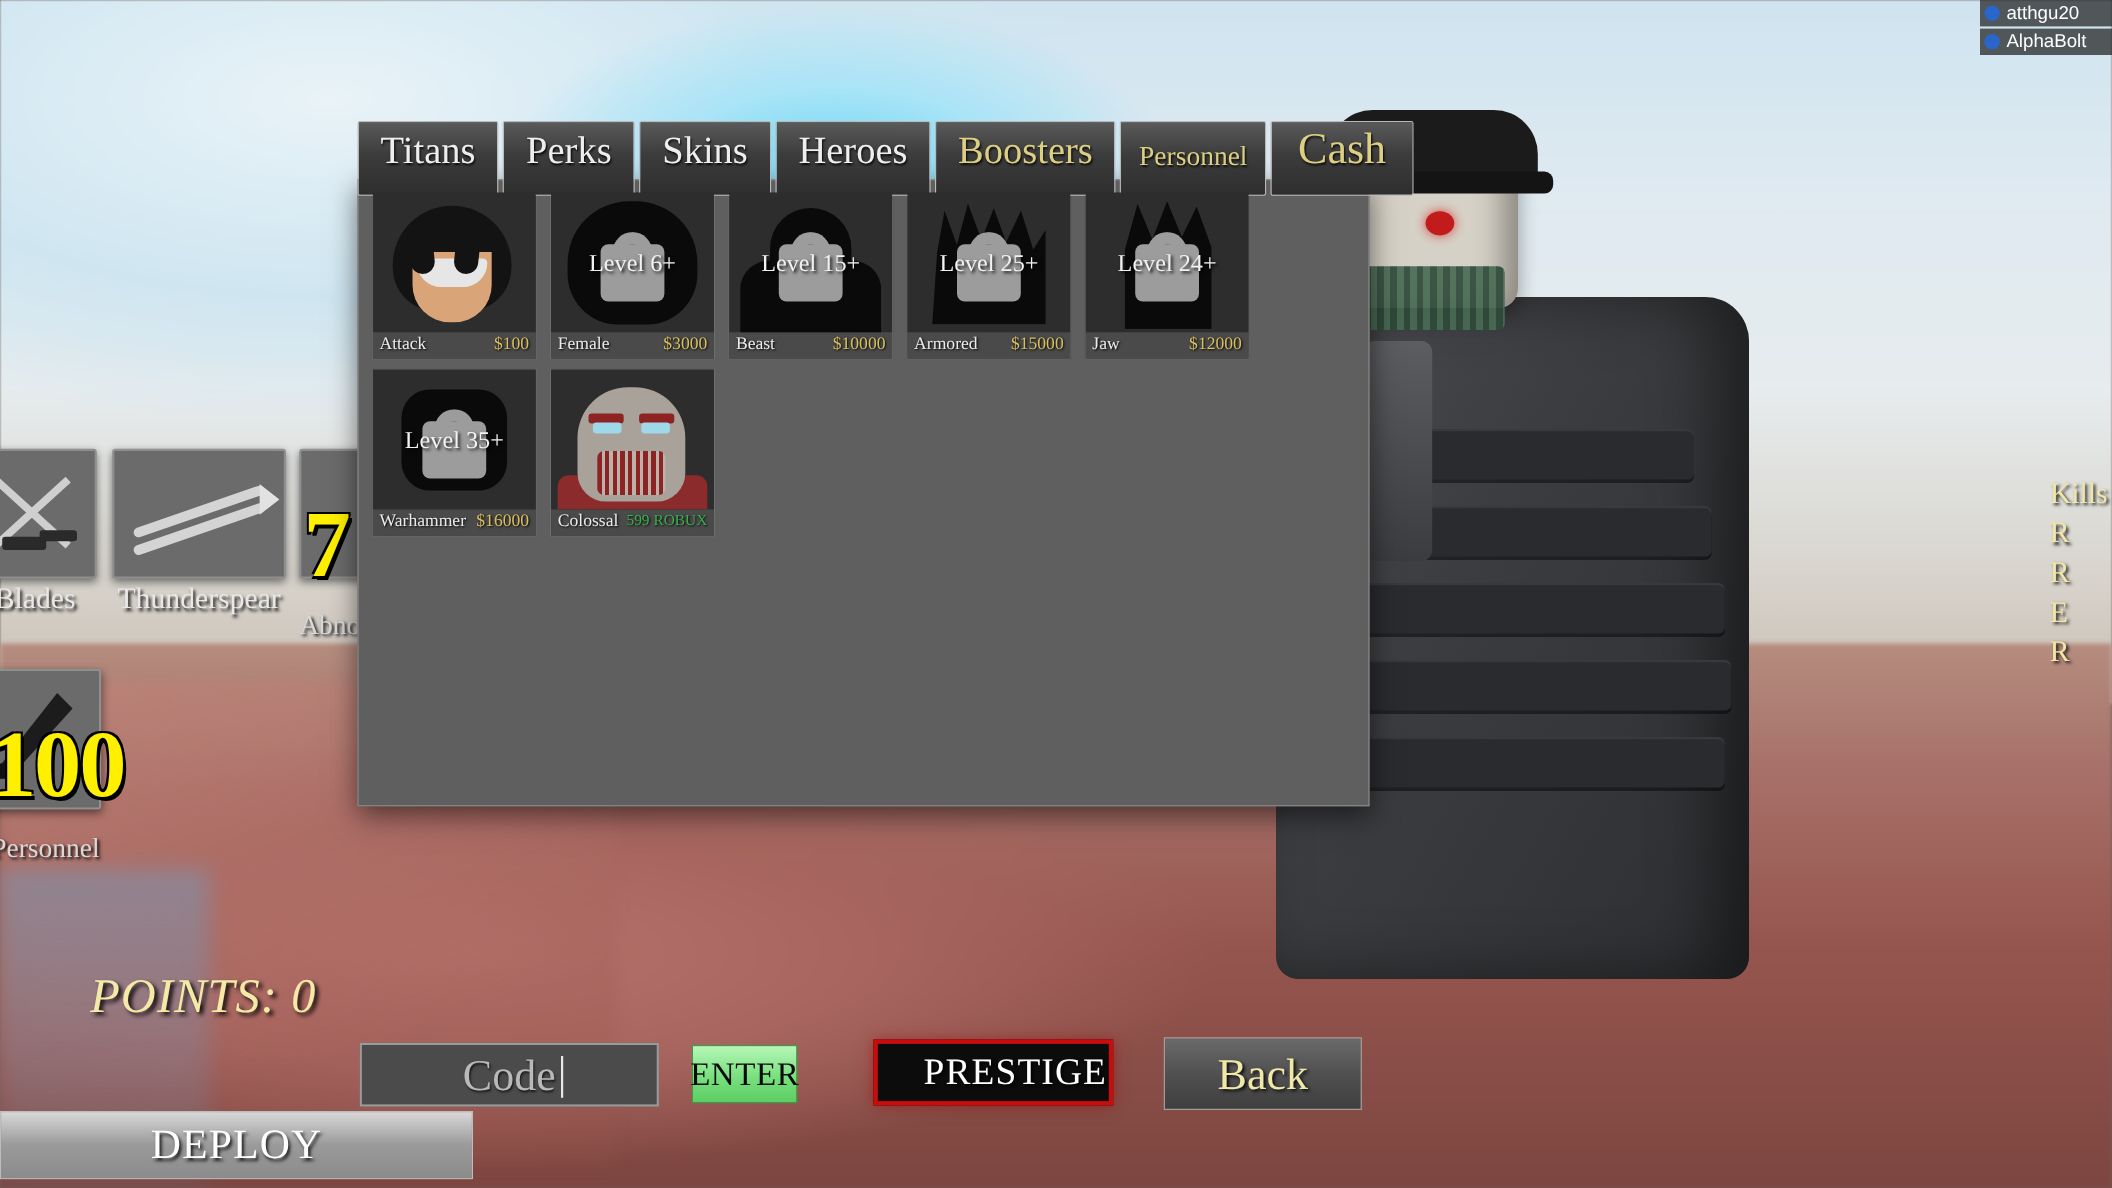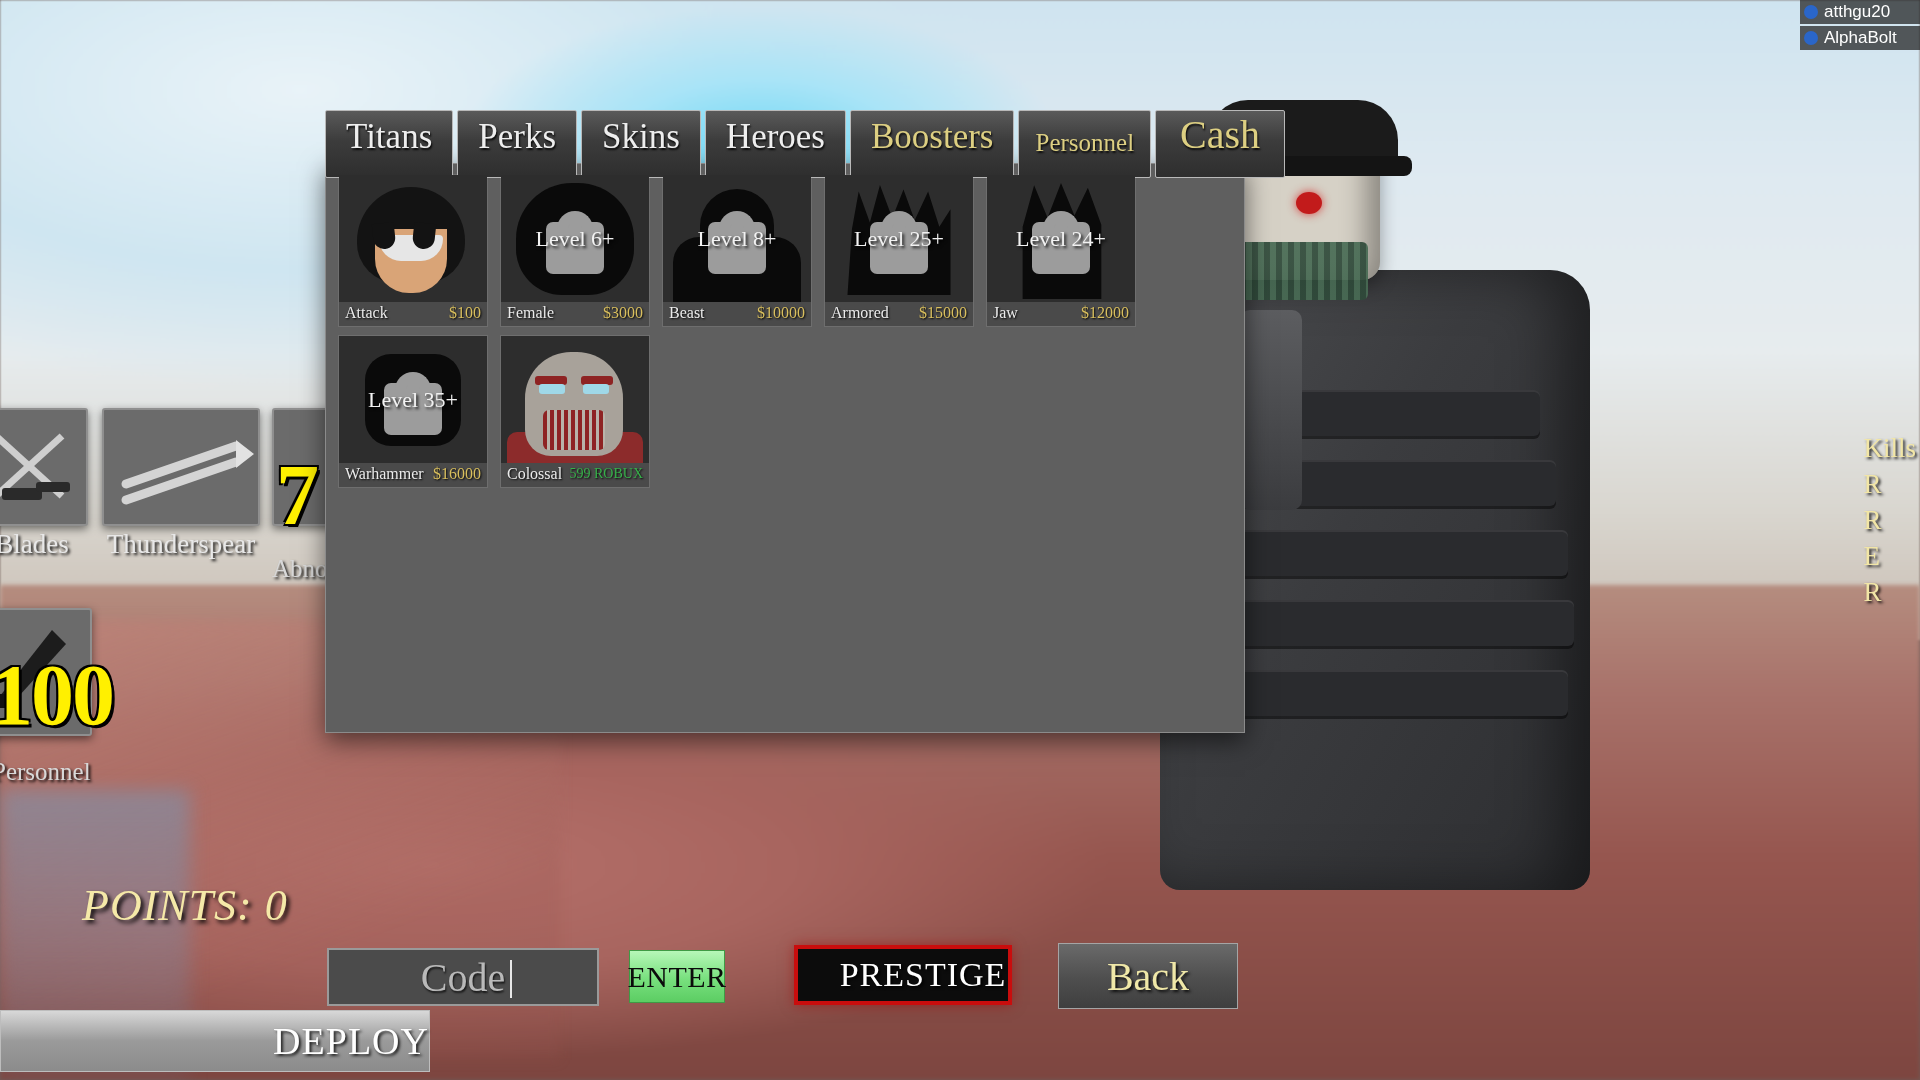--- a/index.html
+++ b/index.html
@@ -218,21 +218,21 @@
   .sil-tall { width:96px; height:116px; top:8px;
     clip-path:polygon(10% 38%,22% 2%,36% 30%,50% 0%,64% 28%,78% 4%,92% 36%,92% 100%,10% 100%);
   }
   .sil-blob { width:96px; height:92px; top:18px; border-radius:26px; }
 
   
   .deploy {
     position:absolute; left:0; top:1010px; width:430px; height:62px;
     background:linear-gradient(180deg,#d8d8d8 0%,#9a9a9a 50%,#8b8b8b 100%);
     border:1px solid #bdbdbd;
-    display:flex; align-items:center; justify-content:flex-end;
+    display:flex; align-items:center; justify-content:center;
     cursor:pointer;
   }
   .deploy span { color:#fff; font-size:38px; text-shadow:2px 2px 3px rgba(0,0,0,.8); letter-spacing:1px; }
 
   .codebox {
     position:absolute; left:327px; top:948px; width:272px; height:58px;
     background:#4b4b4b; border:2px solid #9a9a9a;
     display:flex; align-items:center; justify-content:center;
     cursor:text;
   }
@@ -404,21 +404,21 @@
       </div>
 
       <div class="card">
         <div class="card-art">
           <div class="sil sil-beast-h"></div>
           <div class="sil sil-beast-b"></div>
           <div class="lock-wrap">
             <div class="lock-body"></div>
               <div class="lock-shackle"></div>
           </div>
-          <div class="lock-text">Level 8+</div>
+          <div class="lock-text">Level 15+</div>
         </div>
         <div class="card-foot">
           <span class="card-name">Beast</span>
           <span class="card-price">$10000</span>
         </div>
       </div>
 
       <div class="card">
         <div class="card-art">
           <div class="sil sil-spiky"></div>

